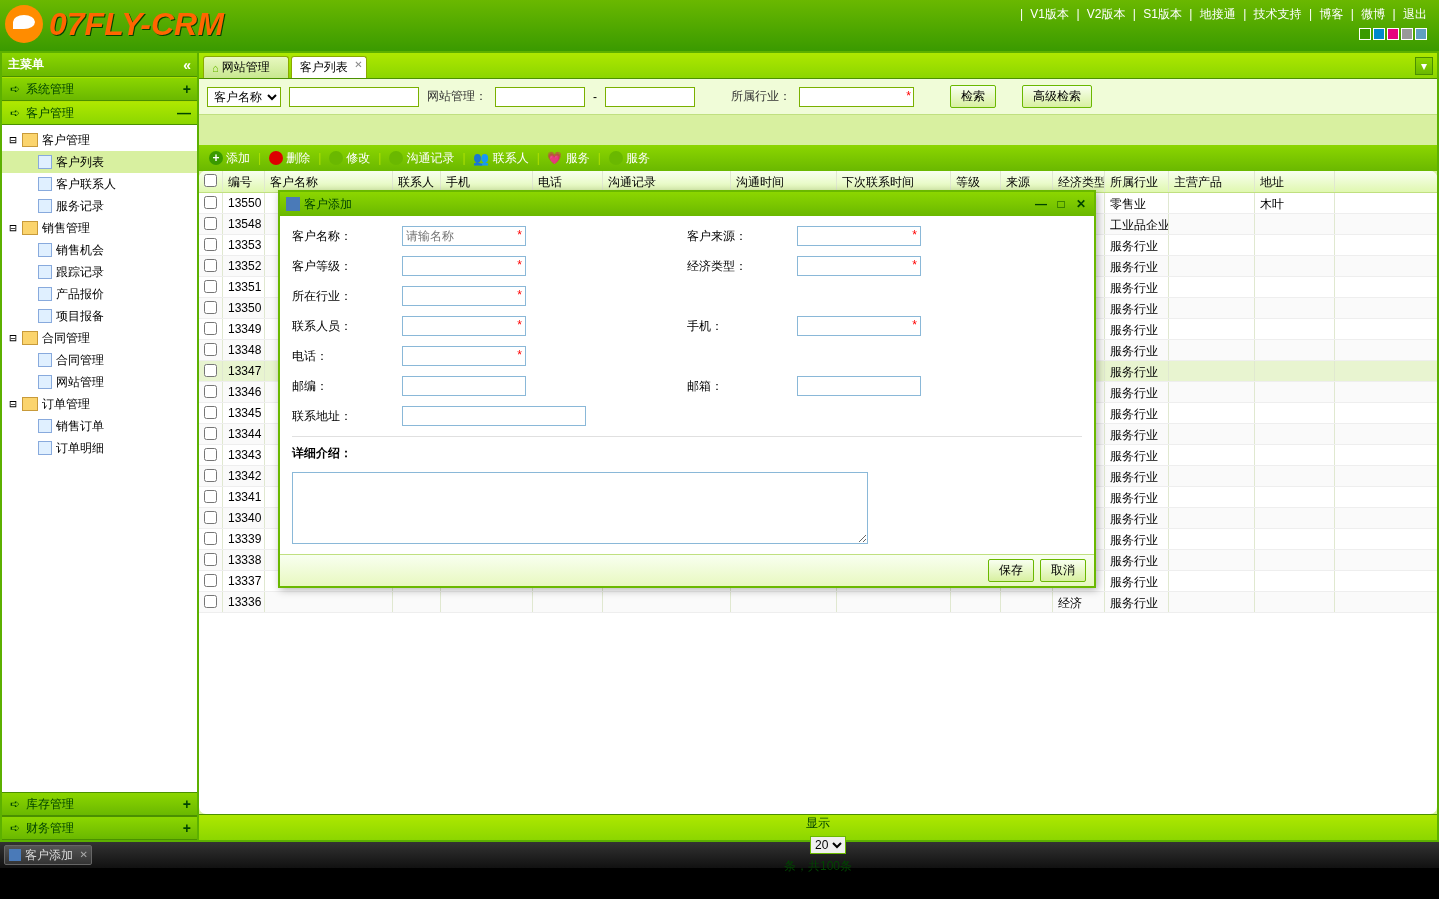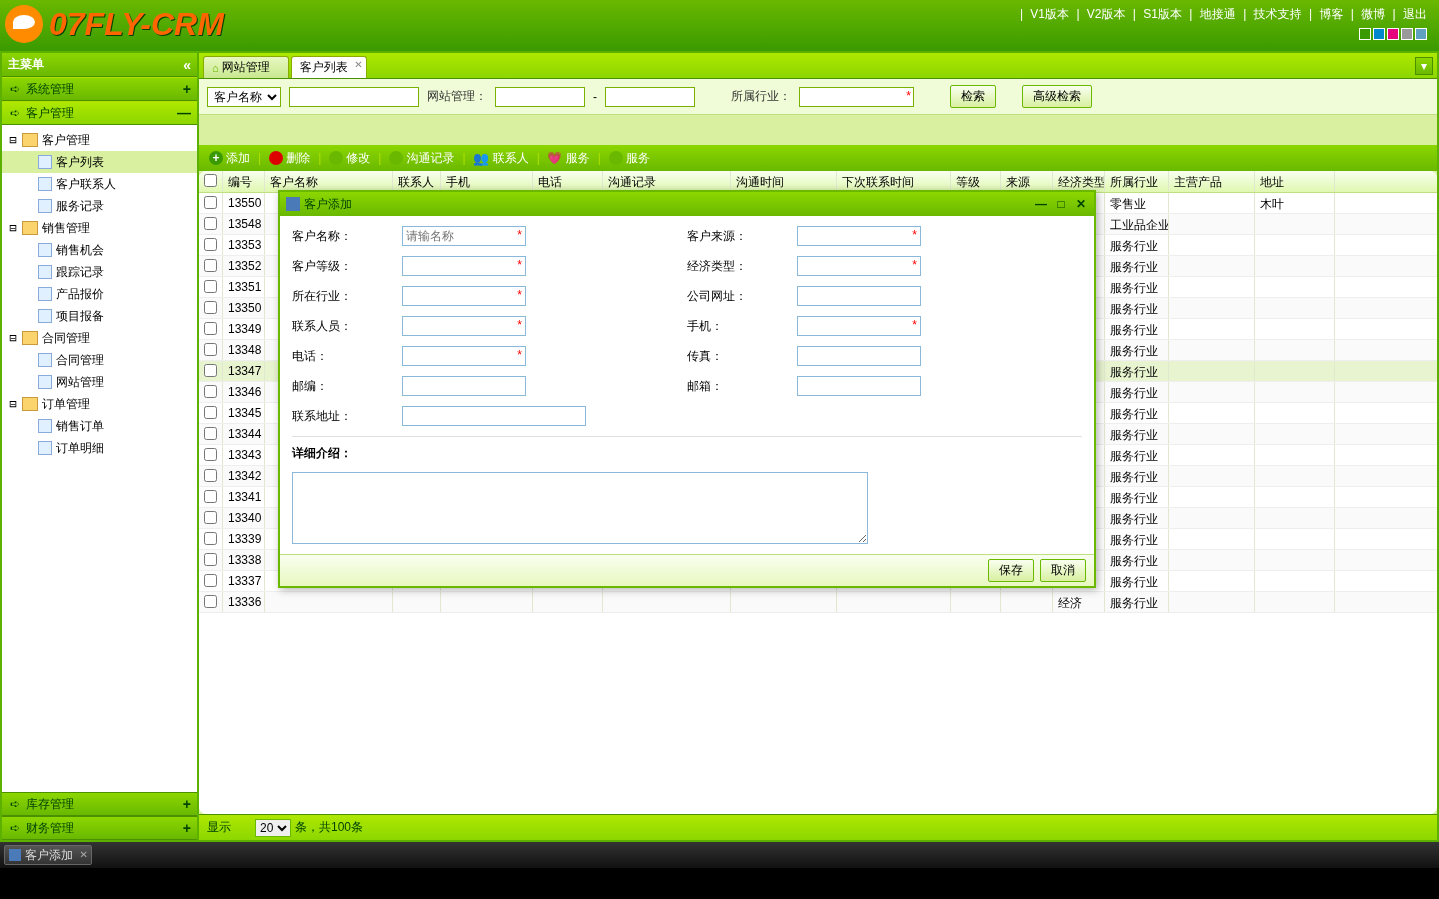--- a/index.html
+++ b/index.html
@@ -80,21 +80,21 @@
 .col-time { width: 106px; }
 .col-next { width: 114px; }
 .col-level { width: 50px; }
 .col-src { width: 52px; }
 .col-econ { width: 52px; }
 .col-ind { width: 64px; }
 .col-prod { width: 86px; }
 .col-addr { width: 80px; }
 
 
-.pager { height: 26px; background: linear-gradient(#aee800, #8cd600); border-top: 1px solid #4a9000; display: flex; align-items: center; padding: 0 8px; gap: 4px; color: #004400; }
+.pager { height: 26px; background: linear-gradient(#aee800, #8cd600); border-top: 1px solid #4a9000; display: flex; align-items: center; padding: 0 8px; gap: 4px; color: #004400; flex-direction: column; }
 .pager select { border: 1px solid #6ab800; height: 18px; margin-left: 20px; }
 
 
 .dialog { position: absolute; left: 278px; top: 190px; width: 818px; background: #fff; border: 2px solid #6ab800; box-shadow: 2px 2px 8px rgba(0,0,0,0.3); z-index: 100; }
 .dialog-title { height: 24px; background: linear-gradient(#8cd600, #6ab800); display: flex; align-items: center; padding: 0 6px; color: #004400; justify-content: space-between; }
 .dialog-title .dt-left { display: flex; align-items: center; gap: 4px; }
 .dialog-title .dt-icons { display: flex; gap: 6px; }
 .dialog-title .dt-icons span { cursor: pointer; width: 14px; text-align: center; color: #004400; font-weight: bold; }
 .dialog-body { padding: 10px 12px; }
 .dialog-body h4 { font-size: 12px; margin: 6px 0 10px 0; }
@@ -702,43 +702,35 @@
           <div class="form-col">
             <label>经济类型：</label>
             <span class="fld"><input type="text" style=""><span class="star">*</span></span>
           </div>
         </div>
         <div class="form-row">
           <div class="form-col">
             <label>所在行业：</label>
             <span class="fld"><input type="text" style=""><span class="star">*</span></span>
           </div>
-          <div class="form-col">
-            <label>公司网址：</label>
-            <span class="fld"><input type="text" style=""></span>
-          </div>
         </div>
         <div class="form-row">
           <div class="form-col">
             <label>联系人员：</label>
             <span class="fld"><input type="text" style=""><span class="star">*</span></span>
           </div>
           <div class="form-col">
             <label>手机：</label>
             <span class="fld"><input type="text" style=""><span class="star">*</span></span>
           </div>
         </div>
         <div class="form-row">
           <div class="form-col">
             <label>电话：</label>
             <span class="fld"><input type="text" style=""><span class="star">*</span></span>
-          </div>
-          <div class="form-col">
-            <label>传真：</label>
-            <span class="fld"><input type="text" style=""></span>
           </div>
         </div>
         <div class="form-row">
           <div class="form-col">
             <label>邮编：</label>
             <span class="fld"><input type="text" style=""></span>
           </div>
           <div class="form-col">
             <label>邮箱：</label>
             <span class="fld"><input type="text" style=""></span>

